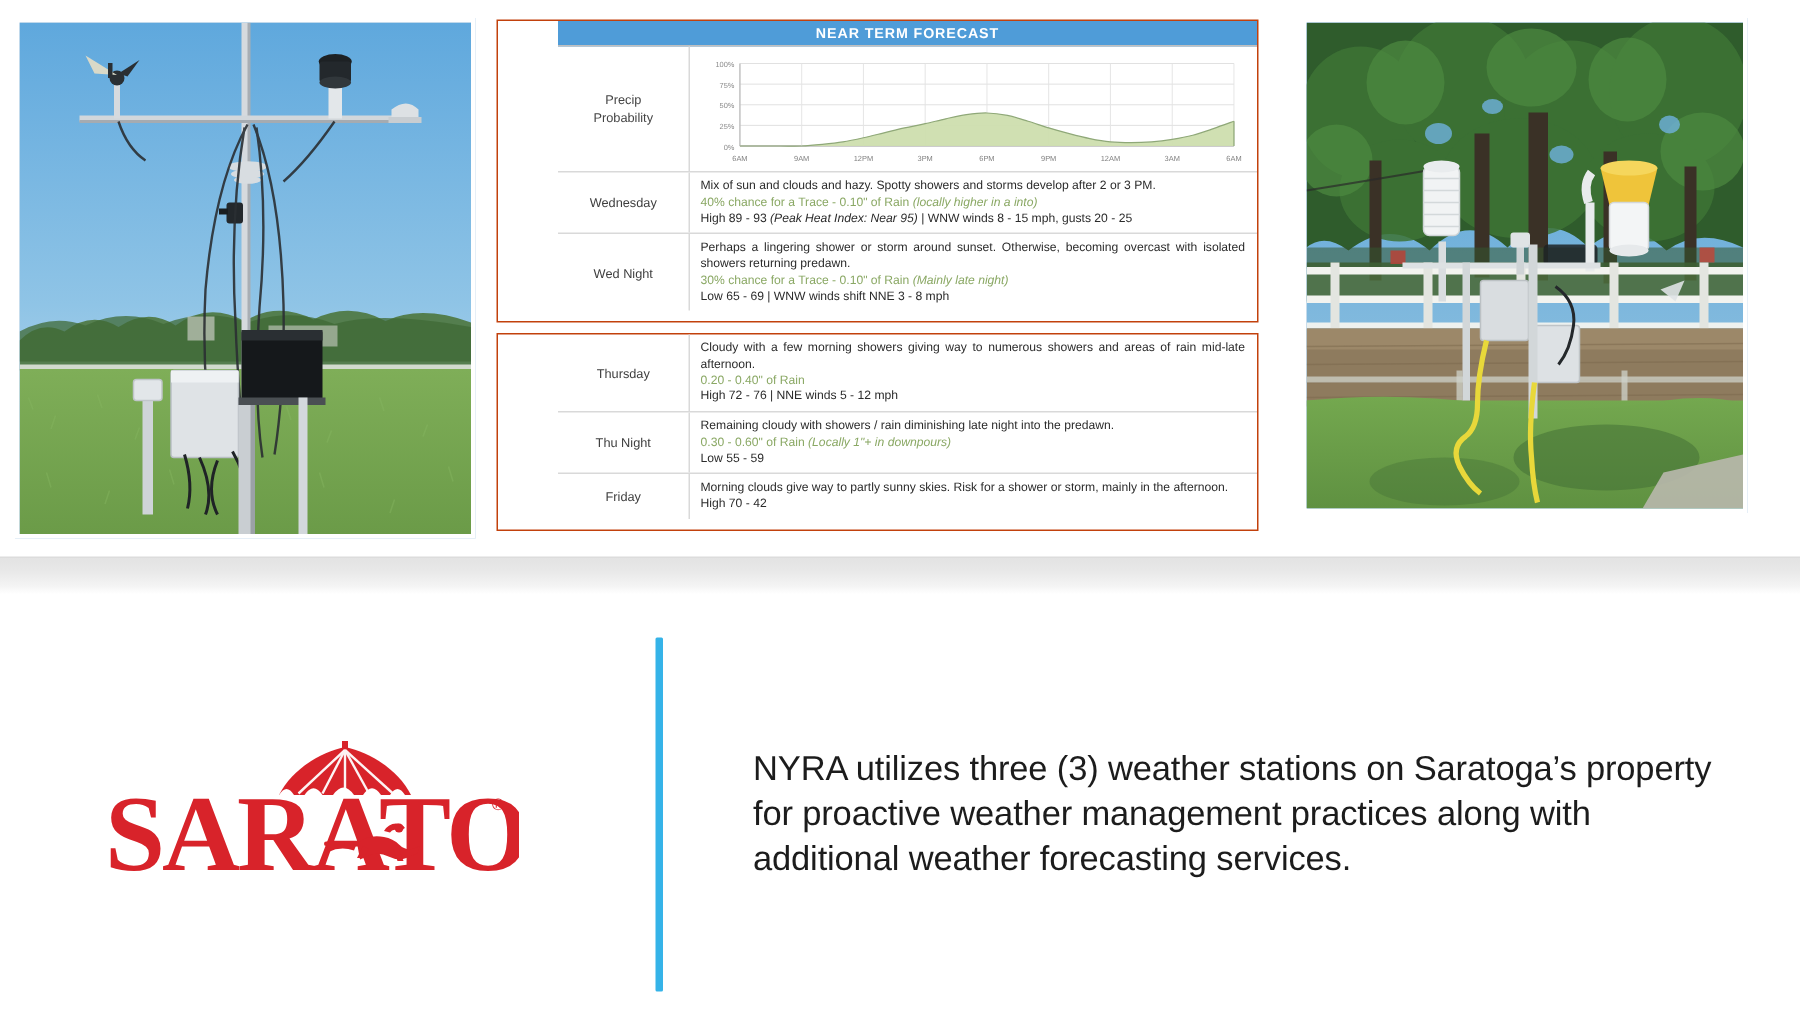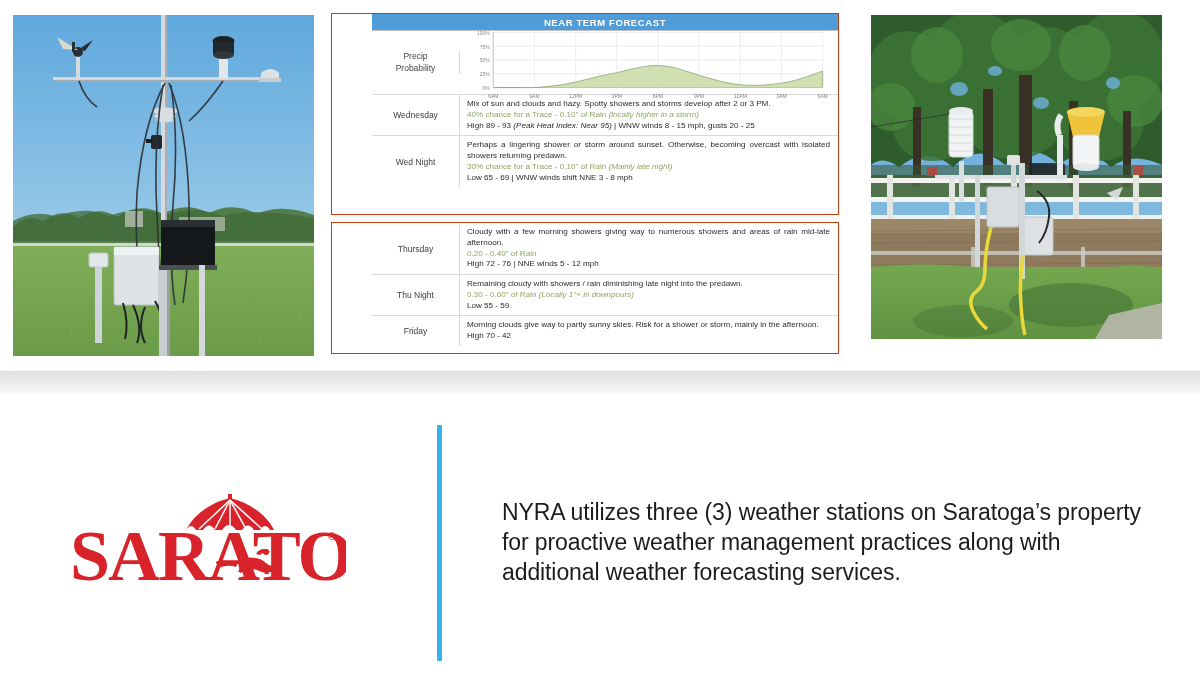--- a/index.html
+++ b/index.html
@@ -26,21 +26,21 @@
   .fc-short{left:331px;top:222px;width:508px;height:132px;}
 
   .fc-head{
     height:16px;background:#4f9cd8;color:#fff;
     font-size:9.5px;font-weight:bold;letter-spacing:.6px;
     display:flex;align-items:center;justify-content:center;
     border-bottom:1px solid #bfbfbf;
   }
 
   
-  .chart-row{display:flex;height:64px;border-bottom:1px solid #d9d9d9;box-sizing:border-box;align-items:center;}
+  .chart-row{display:flex;height:84px;border-bottom:1px solid #d9d9d9;box-sizing:border-box;}
   .chart-label{
     width:88px;flex:0 0 88px;display:flex;align-items:center;justify-content:center;
     text-align:center;font-size:8.5px;color:#444;line-height:1.35;
     border-right:1px solid #d9d9d9;box-sizing:border-box;
   }
   .chart-wrap{flex:1;position:relative;padding:4px 8px 2px 2px;box-sizing:border-box;}
   .chart-wrap svg{display:block;width:100%;height:100%;}
 
   
   .fc-row{display:flex;border-bottom:1px solid #d9d9d9;box-sizing:border-box;}
@@ -224,21 +224,21 @@
               <line x1="392" y1="50" x2="392" y2="68" stroke="#8fa878" stroke-width="0.9"></line>
             </svg>
         </div>
       </div>
 
       <div id="near-rows">
           <div class="fc-row">
             <div class="fc-day">Wednesday</div>
             <div class="fc-body">
               <p class="fc-line">Mix of sun and clouds and hazy. Spotty showers and storms develop after 2 or 3 PM.</p>
-              <p class="fc-line green">40% chance for a Trace - 0.10" of Rain <i>(locally higher in a storm)</i></p>
+              <p class="fc-line green">40% chance for a Trace - 0.10" of Rain <i>(locally higher in a into)</i></p>
               <p class="fc-line">High 89 - 93 <i>(Peak Heat Index: Near 95)</i> | WNW winds 8 - 15 mph, gusts 20 - 25</p>
             </div>
           </div>
           <div class="fc-row">
             <div class="fc-day">Wed Night</div>
             <div class="fc-body">
               <p class="fc-line">Perhaps a lingering shower or storm around sunset. Otherwise, becoming overcast with isolated showers returning predawn.</p>
               <p class="fc-line green">30% chance for a Trace - 0.10" of Rain <i>(Mainly late night)</i></p>
               <p class="fc-line">Low 65 - 69 | WNW winds shift NNE 3 - 8 mph</p>
             </div>

